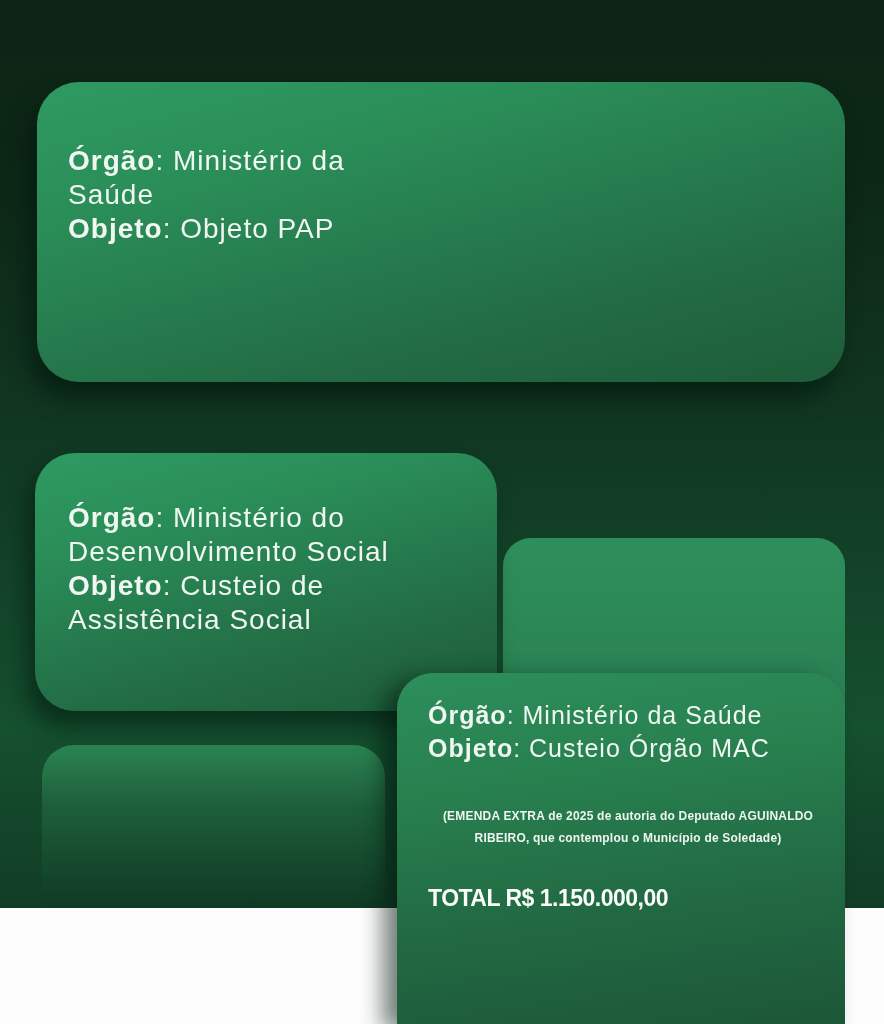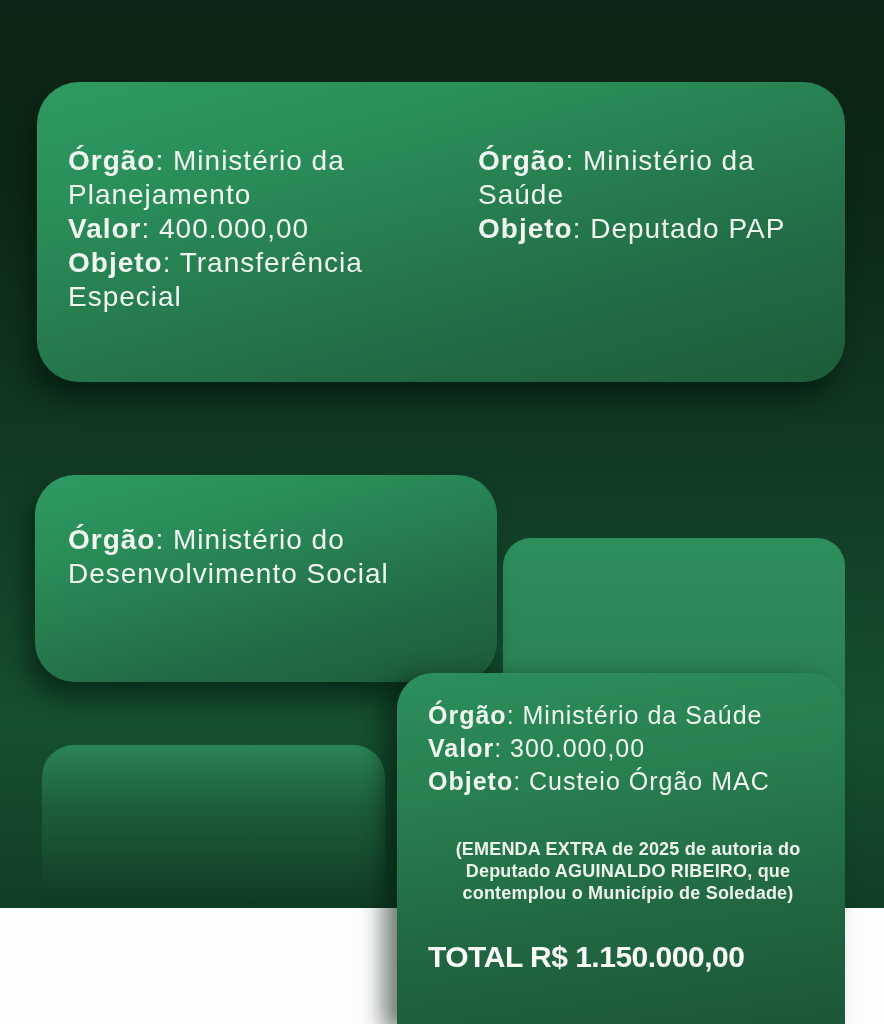--- a/index.html
+++ b/index.html
@@ -31,74 +31,69 @@
     background:linear-gradient(165deg,#2e9a61 0%,#2a8d58 28%,#226b44 72%,#1d5c38 100%);
   }
   .card-top{
     left:37px;top:82px;width:808px;height:300px;border-radius:42px;z-index:2;
     padding:62px 20px 0 31px;display:flex;
     box-shadow:-8px 16px 22px rgba(2,22,12,.6);
   }
   .card-top .col-left{width:410px;flex:0 0 auto;}
   .card-top .col-right{width:345px;flex:0 0 auto;}
   .card-mid{
-    left:35px;top:475px;width:462px;height:207px;border-radius:40px;z-index:2;
+    left:35px;top:453px;width:462px;height:258px;border-radius:40px;z-index:2;
     padding:48px 25px 0 33px;
     box-shadow:-8px 16px 22px rgba(2,22,12,.55);
   }
   .card-bottom{
     left:397px;top:673px;width:448px;height:351px;border-radius:36px 36px 0 0;z-index:3;
     padding:26px 17px 0 31px;
     background:linear-gradient(172deg,#2c8f5b 0%,#28804f 30%,#216742 68%,#1c5737 100%);
     box-shadow:-14px 6px 22px rgba(2,22,12,.55);
   }
   
   .entry{
     margin:0;font-size:28px;line-height:34px;font-weight:400;letter-spacing:1px;
   }
   .entry .lbl{font-weight:700;}
   .card-bottom .entry{font-size:25px;line-height:33px;letter-spacing:1px;}
   
   .note{
     margin:40px auto 0 auto;max-width:395px;text-align:center;
-    font-size:18px;line-height:22px;font-weight:700;letter-spacing:.2px;color:#eef5ef;
+    font-size:12px;line-height:22px;font-weight:700;letter-spacing:.2px;color:#eef5ef;
   }
   .total{
-    margin:36px 0 0 0;font-size:30px;font-weight:700;letter-spacing:-.5px;color:#fbfdfb;
+    margin:36px 0 0 0;font-size:23px;font-weight:700;letter-spacing:-.5px;color:#fbfdfb;
     white-space:nowrap;
   }
 </style>
 </head>
 <body>
 
 <div class="canvas">
   <div class="bg"></div>
   <div class="panel accent-right"></div>
   <div class="panel accent-left"></div>
 
   <section class="card card-top">
-    <div class="col col-left">
-        <p class="entry"><span class="lbl">Órgão</span><span>: Ministério da Planejamento</span></p>
-        <p class="entry"><span class="lbl">Valor</span><span>: 400.000,00</span></p>
-        <p class="entry"><span class="lbl">Objeto</span><span>: Transferência Especial</span></p>
-      </div>
     <div class="col col-right">
         <p class="entry"><span class="lbl">Órgão</span><span>: Ministério da Saúde</span></p>
-        <p class="entry"><span class="lbl">Objeto</span><span>: Deputado PAP</span></p>
+        <p class="entry"><span class="lbl">Objeto</span><span>: Objeto PAP</span></p>
       </div>
   </section>
 
   <section class="card card-mid">
     <div class="col">
         <p class="entry"><span class="lbl">Órgão</span><span>: Ministério do Desenvolvimento Social</span></p>
+        <p class="entry"><span class="lbl">Objeto</span><span>: Custeio de Assistência Social</span></p>
       </div>
   </section>
 
   <section class="card card-bottom">
     <div class="col">
         <p class="entry"><span class="lbl">Órgão</span><span>: Ministério da Saúde</span></p>
-        <p class="entry"><span class="lbl">Valor</span><span>: 300.000,00</span></p>
         <p class="entry"><span class="lbl">Objeto</span><span>: Custeio Órgão MAC</span></p>
       </div>
     <p class="note">(EMENDA EXTRA de 2025 de autoria do Deputado AGUINALDO RIBEIRO, que contemplou o Município de Soledade)</p>
     <p class="total">TOTAL R$ 1.150.000,00</p>
   </section>
 </div>
 
 </body></html>

